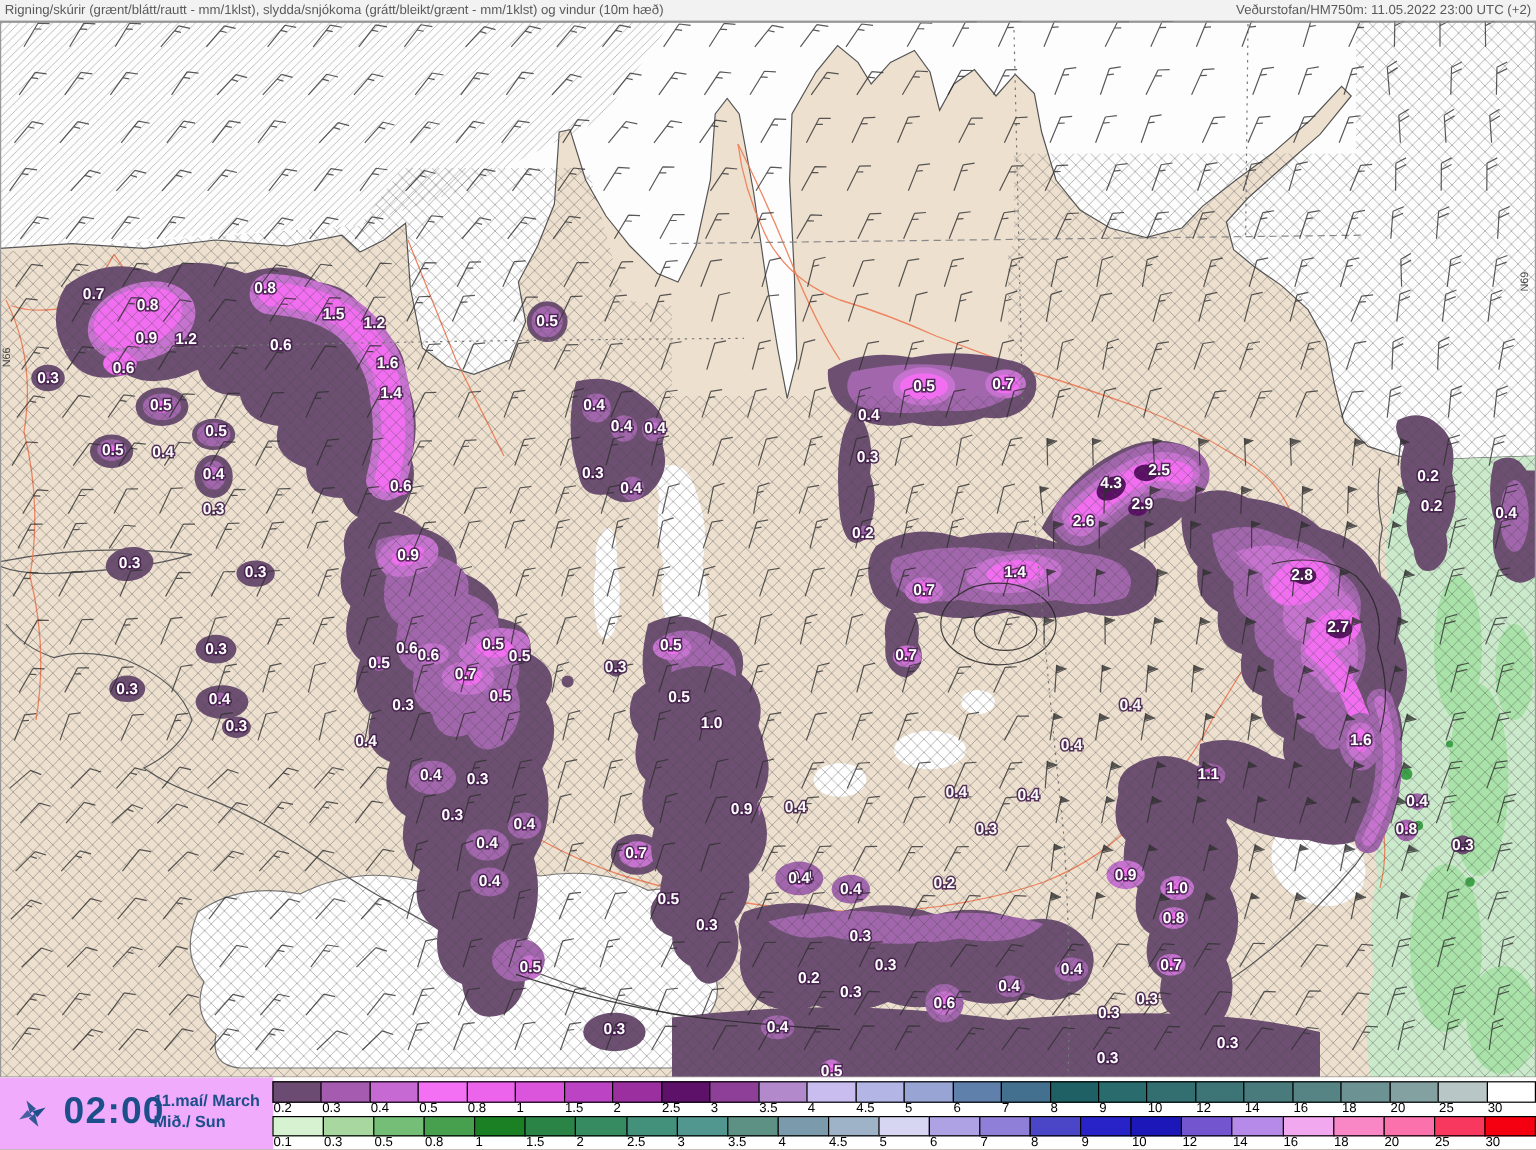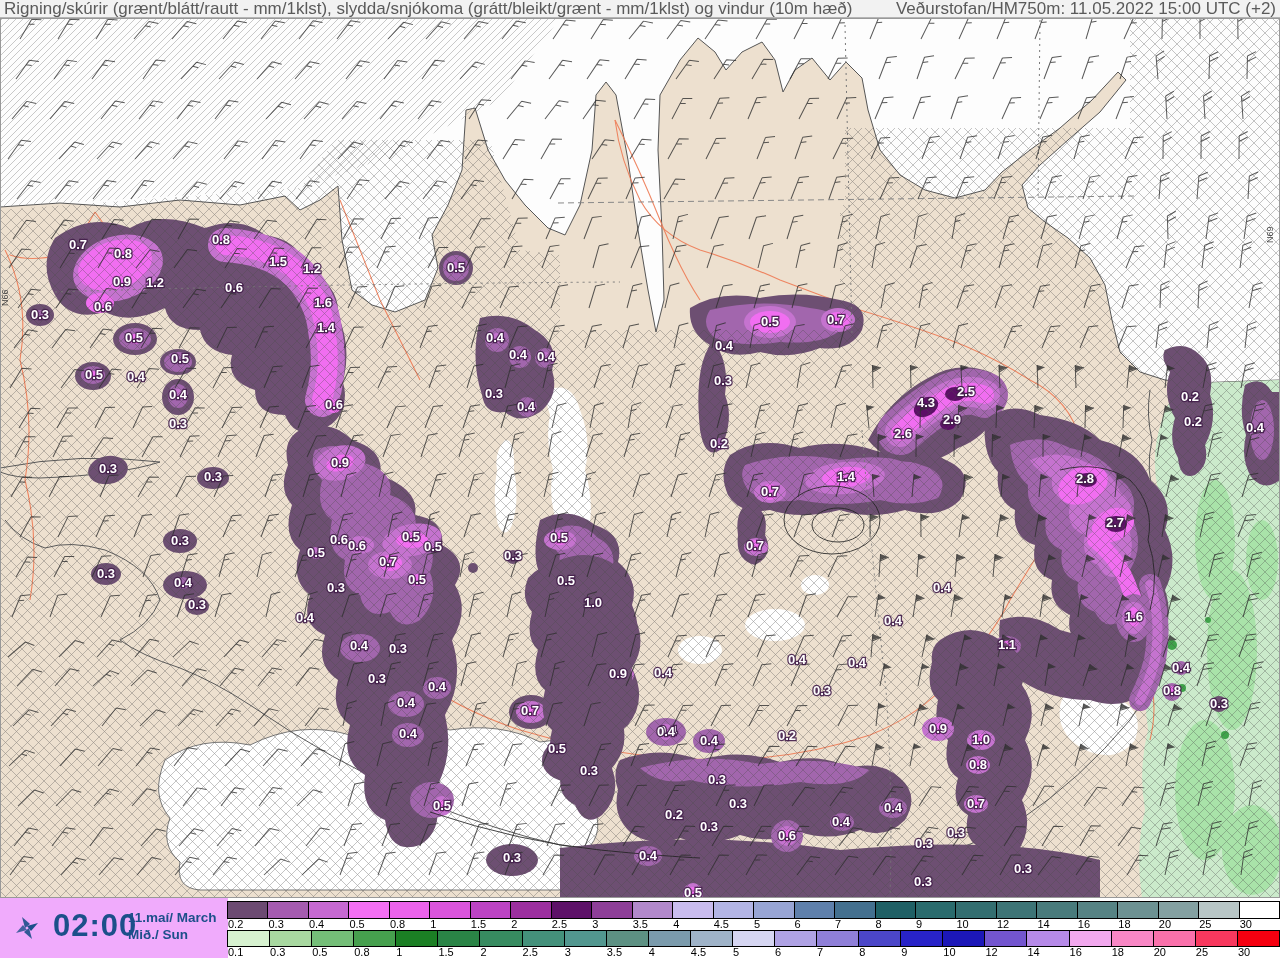--- a/index.html
+++ b/index.html
@@ -1,21 +1,21 @@
 <!DOCTYPE html>
 <html style="--l1: #6D4F72; --l2: #A266AD; --l3: #C573CF; --l4: #F16EF1; --l5: #5C0F66;"><head>
 <meta charset="utf-8">
 <style>
   html,body{margin:0;padding:0;background:#888;}
   .app{position:relative;width:1280px;height:958px;background:#EDE0CF;overflow:hidden;
        font-family:"Liberation Sans",sans-serif;}
   
   .topbar{position:absolute;left:0;top:0;width:1280px;height:18px;background:#F2F2F2;
           border-bottom:1px solid #B5B5B5;box-sizing:border-box;display:flex;
-          justify-content:space-between;align-items:center;font-size:17px;color:#5A5A5A;}
+          justify-content:space-between;align-items:center;font-size:11px;color:#5A5A5A;}
   .topbar .lt{padding-left:4px;white-space:nowrap;}
   .topbar .rt{padding-right:4px;white-space:nowrap;}
   
   .mapwrap{position:absolute;left:0;top:18px;width:1280px;height:700px;}
   svg{display:block;}
   .vlab{font:bold 13px "Liberation Sans",sans-serif;fill:#fff;stroke:rgba(66,30,74,.9);
         stroke-width:2.6px;paint-order:stroke;text-anchor:middle;}
   .glab{font:9px "Liberation Sans",sans-serif;fill:#444;}
   .l1{fill:var(--l1);} .l2{fill:var(--l2);} .l3{fill:var(--l3);} .l4{fill:var(--l4);} .l5{fill:var(--l5);}
   
@@ -31,21 +31,21 @@
   #scaleTopColors{height:18px;margin-top:3px;}
   #scaleBotColors{height:17px;}
 </style>
 </head>
 <body>
 
 <div class="app">
 
   <div class="topbar">
     <span class="lt">Rigning/skúrir (grænt/blátt/rautt - mm/1klst), slydda/snjókoma (grátt/bleikt/grænt - mm/1klst) og vindur (10m hæð)</span>
-    <span class="rt">Veðurstofan/HM750m: 11.05.2022 15:00 UTC (+2)</span>
+    <span class="rt">Veðurstofan/HM750m: 11.05.2022 23:00 UTC (+2)</span>
   </div>
 
   <div class="mapwrap">
   <svg id="mapsvg" width="1280" height="880" viewBox="0 18 1280 880">
     <defs>
       <pattern id="xh" width="11" height="11" patternUnits="userSpaceOnUse">
         <path d="M0,0 L11,11 M11,0 L0,11" stroke="#4a4a4a" stroke-width="0.6" opacity="0.55"></path>
       </pattern>
       <pattern id="fh" width="7" height="7" patternUnits="userSpaceOnUse">
         <path d="M0,7 L7,0" stroke="#909090" stroke-width="0.7" opacity="0.7"></path>

